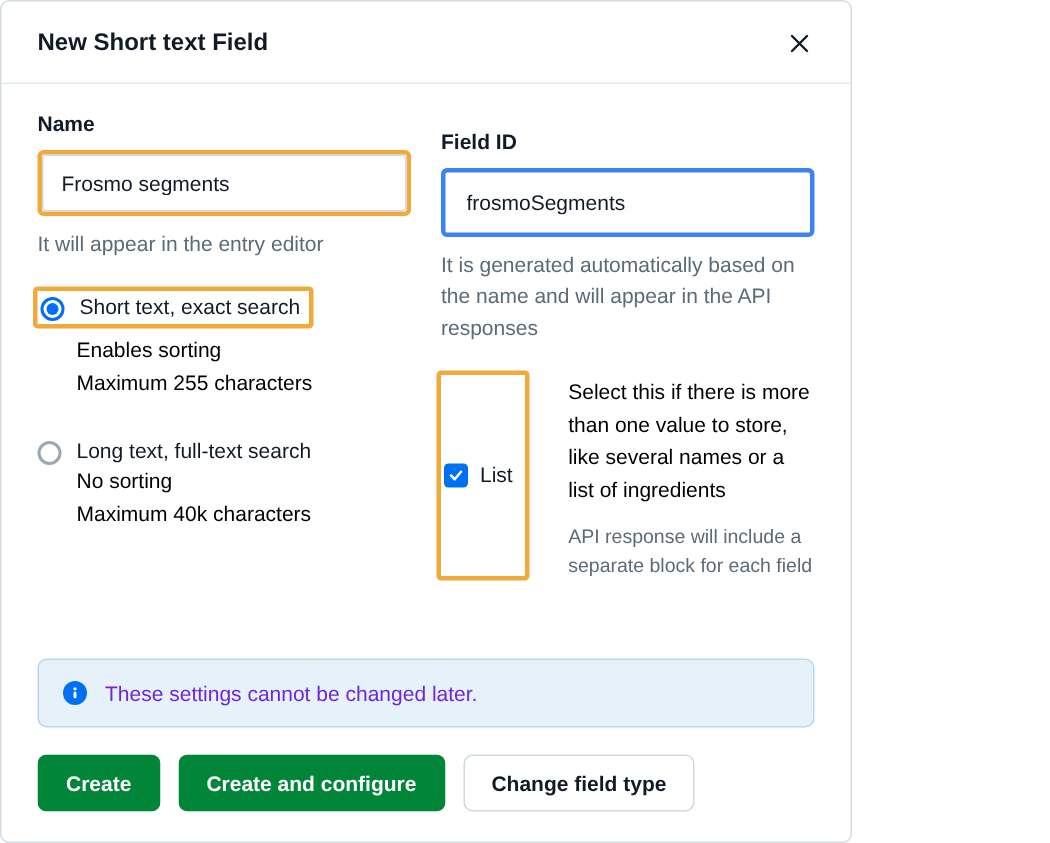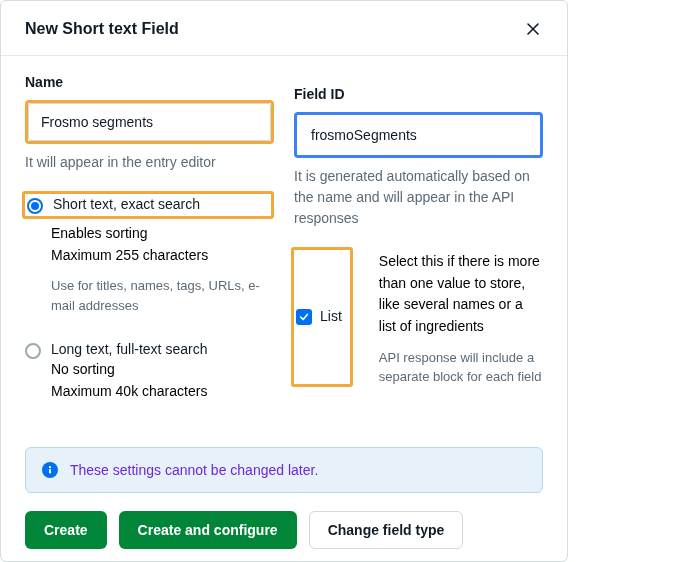--- a/index.html
+++ b/index.html
@@ -225,21 +225,20 @@
       <div class="radio-group">
         <div class="radio-item">
           <div style="display:flex; flex-direction:column;">
             <span class="radio-row-hl">
               <span class="radio-control checked"></span>
               <span class="option-title">Short text, exact search</span>
             </span>
             <div style="padding-left:26px; margin-top:4px;">
               <div class="option-sub">Enables sorting</div>
               <div class="option-sub">Maximum 255 characters</div>
-              <div class="option-hint">Use for titles, names, tags, URLs, e-mail addresses</div>
             </div>
           </div>
         </div>
 
         <div class="radio-item">
           <span class="radio-control"></span>
           <div>
             <div class="option-title">Long text, full-text search</div>
             <div class="option-sub">No sorting</div>
             <div class="option-sub">Maximum 40k characters</div>

